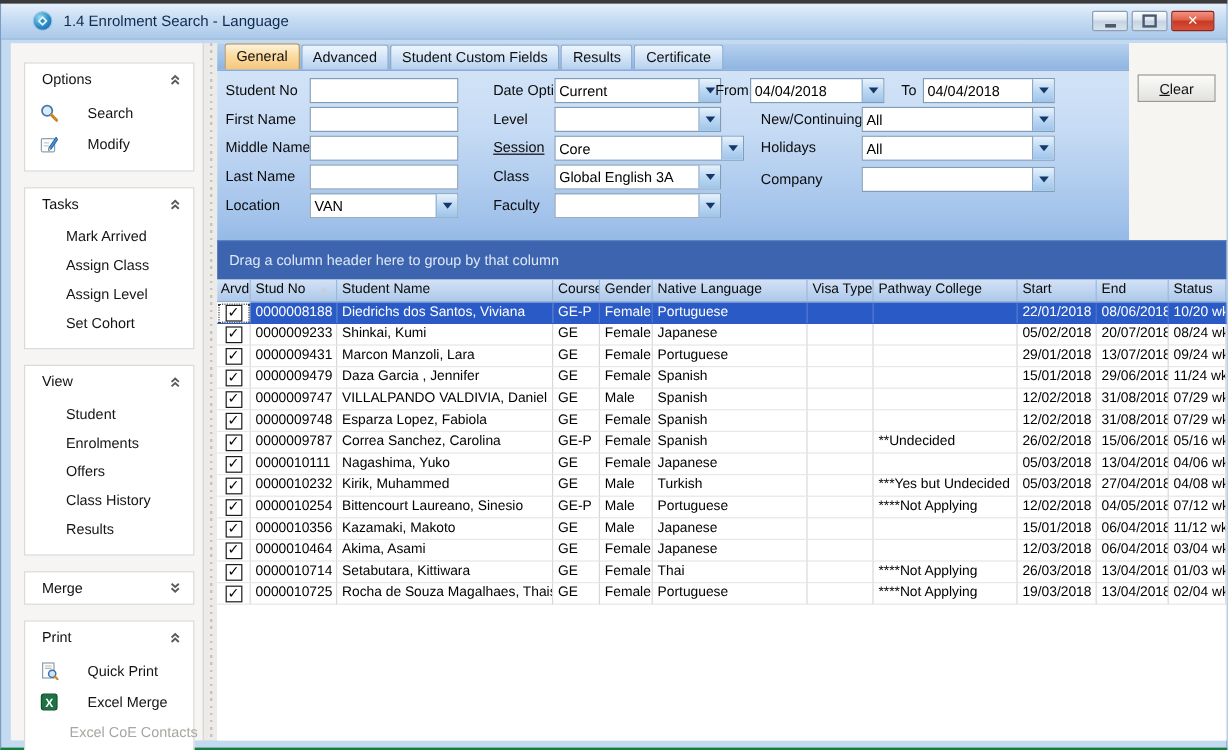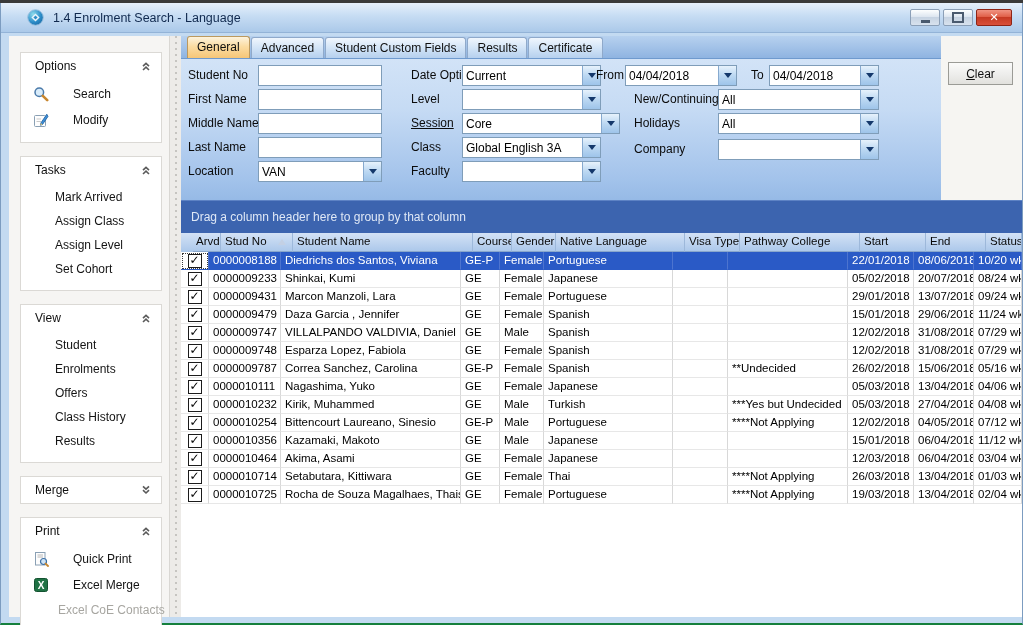--- a/index.html
+++ b/index.html
@@ -111,21 +111,21 @@
   .grid{position:absolute;top:164px;left:0;right:0;bottom:0;--cols:28px 72px 180px 39px 44px 129px 55px 120px 66px 60px 1fr;}
   .group-banner{
     position:absolute;top:0;left:0;right:0;height:33px;background:#3c64af;
     color:#dfe8f6;font-size:12px;display:flex;align-items:center;padding-left:10px;box-sizing:border-box;
     border-top:1px solid #5d82c4;
   }
   .header-row{
     position:absolute;top:33px;left:0;right:0;height:19px;
     display:grid;grid-template-columns:var(--cols);
     background:linear-gradient(180deg,#d3e2f6 0%,#bdd3ef 55%,#aac7ea 100%);
-    font-size:11.5px;color:#0a0a0a;padding-left:12px;
+    font-size:11.5px;color:#0a0a0a;
   }
   .hcell{
     border-right:1px solid #9db8da;border-bottom:1px solid #89a7cc;
     padding:2px 2px 0 4px;white-space:nowrap;overflow:hidden;position:relative;box-sizing:border-box;
   }
   .sort-asc{
     position:absolute;right:6px;top:6px;width:0;height:0;
     border-left:4px solid transparent;border-right:4px solid transparent;border-bottom:6px solid #c3d0e4;
   }
   .rows{position:absolute;top:52px;left:0;right:0;bottom:0;background:#fff;}

